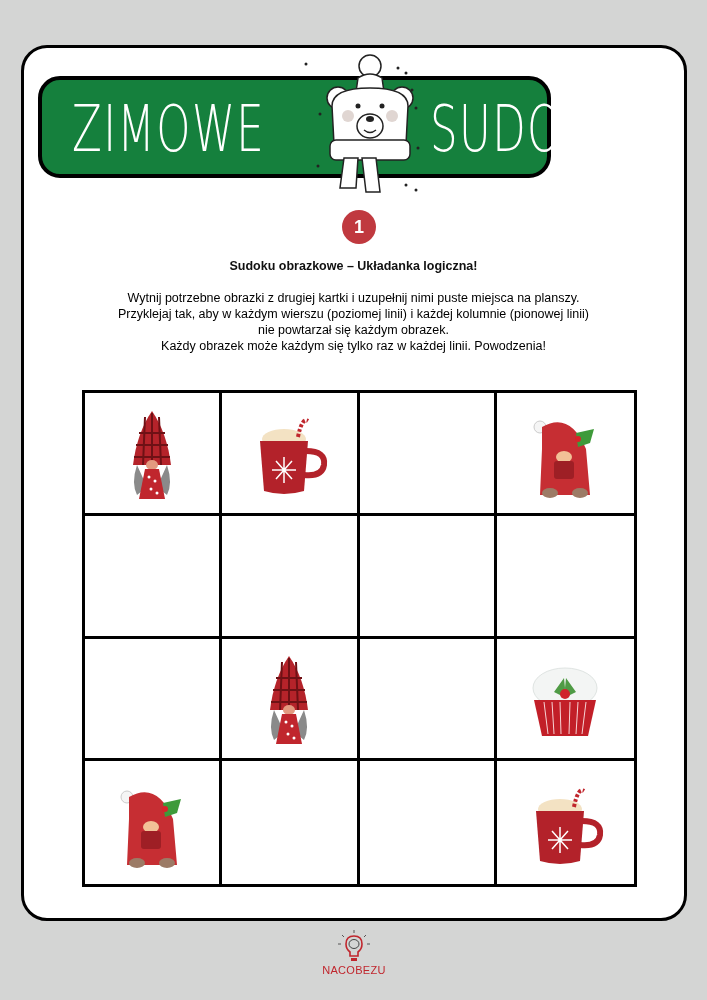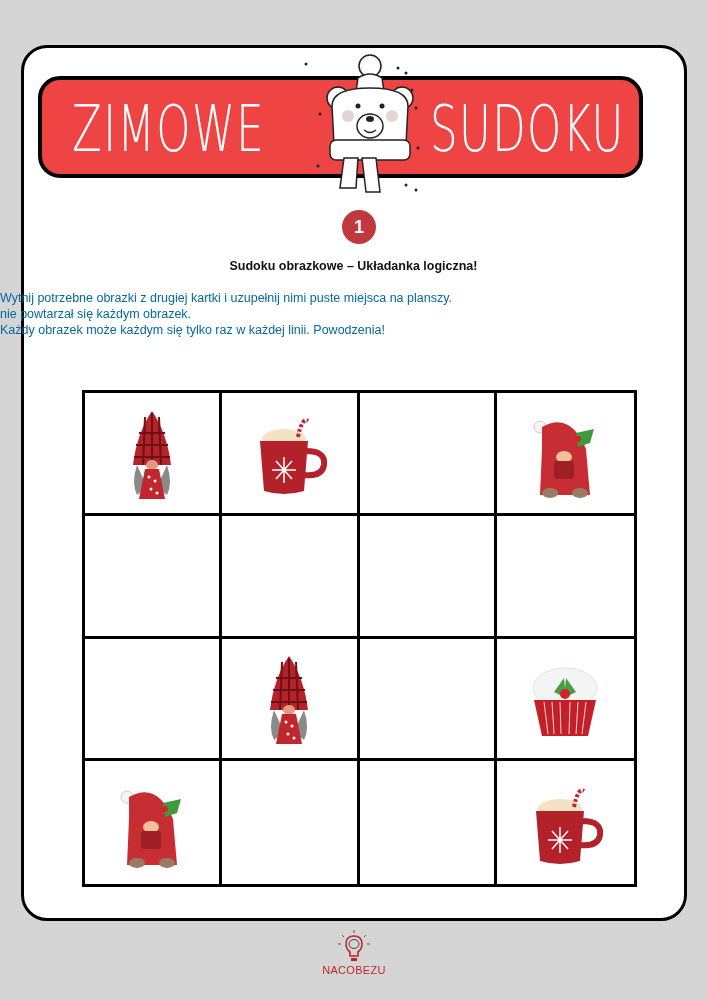--- a/index.html
+++ b/index.html
@@ -5,22 +5,22 @@
   * { box-sizing: border-box; margin: 0; padding: 0; }
   html, body { width: 707px; height: 1000px; background: #d4d5d4; overflow: hidden; }
   body { position: relative; font-family: "Liberation Sans", sans-serif; }
 
   .frame {
     position: absolute; left: 21px; top: 45px; width: 666px; height: 876px;
     background: #ffffff; border: 3px solid #000; border-radius: 26px;
   }
 
   .banner {
-    position: absolute; left: 38px; top: 76px; width: 605px; height: 102px;
-    background: #ef4444; border: 4px solid #000; border-radius: 22px; padding-left: 40px;
+    position: absolute; left: 38px; top: 76px; width: 513px; height: 102px;
+    background: #15803d; border: 4px solid #000; border-radius: 22px; padding-left: 40px;
   }
   .banner-word {
     position: absolute; top: 14px; color: #fff;
     font-family: "DejaVu Sans", sans-serif; font-weight: 300;
     font-size: 64px; letter-spacing: 2px; line-height: 70px;
     transform: scaleX(0.68); transform-origin: left top;
   }
   .banner-word.left { left: 30px; }
   .banner-word.right { left: 388px; }
 
@@ -29,22 +29,22 @@
   .badge {
     position: absolute; left: 342px; top: 210px; width: 34px; height: 34px;
     border-radius: 50%; background: #c0393f; color: #fff;
     font-weight: bold; font-size: 18px; line-height: 34px; text-align: center;
   }
   .subtitle {
     position: absolute; left: 0; width: 707px; top: 259px; text-align: center;
     font-weight: bold; font-size: 12.5px; color: #111;
   }
   .instructions {
-    position: absolute; left: 0; width: 707px; top: 290px; 
-    font-size: 12.5px; line-height: 16px; color: #0369a1;
+    position: absolute; left: 0; width: 707px; top: 290px; text-align: center;
+    font-size: 12.5px; line-height: 16px; color: #000000;
   }
 
   .grid {
     position: absolute; left: 82px; top: 390px; width: 555px; height: 497px;
     border: 3px solid #000; display: grid;
     grid-template-columns: repeat(4, 1fr); grid-template-rows: repeat(4, 1fr);
   }
   .cell { border-right: 3px solid #000; border-bottom: 3px solid #000; position: relative;
     display: flex; align-items: center; justify-content: center; background: #fff; }
   .cell.c3 { border-right: none; }
@@ -91,20 +91,21 @@
   <path d="M64 82 Q70 87 76 82" fill="none" stroke="#222" stroke-width="1.3"></path>
   <rect x="30" y="92" width="80" height="20" rx="6" fill="#fff" stroke="#222" stroke-width="1.5"></rect>
   <path d="M44 110 L40 140 L56 140 L58 110 Z" fill="#fff" stroke="#222" stroke-width="1.5"></path>
   <path d="M62 110 L66 144 L80 144 L76 110 Z" fill="#fff" stroke="#222" stroke-width="1.5"></path>
 </svg>
 
 <div class="badge">1</div>
 <div class="subtitle">Sudoku obrazkowe – Układanka logiczna!</div>
 <div class="instructions">
   <div>Wytnij potrzebne obrazki z drugiej kartki i uzupełnij nimi puste miejsca na planszy.</div>
+  <div>Przyklejaj tak, aby w każdym wierszu (poziomej linii) i każdej kolumnie (pionowej linii)</div>
   <div>nie powtarzał się każdym obrazek.</div>
   <div>Każdy obrazek może każdym się tylko raz w każdej linii. Powodzenia!</div>
 </div>
 
 <svg width="0" height="0" style="position:absolute">
   <defs>
     <g id="plaid-gnome">
       <path d="M45 8 Q30 30 26 62 L64 62 Q60 30 45 8 Z" fill="#b5232a"></path>
       <path d="M32 30 L58 30 M29 42 L61 42 M27 54 L63 54 M38 14 L36 62 M45 10 L45 62 M52 14 L54 62" stroke="#6e1115" stroke-width="2"></path>
       <ellipse cx="45" cy="62" rx="6" ry="5" fill="#e39a80"></ellipse>

